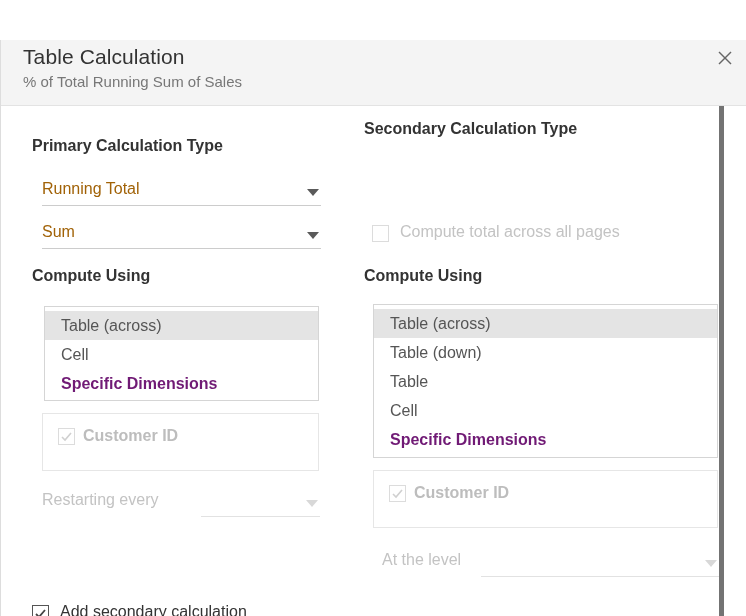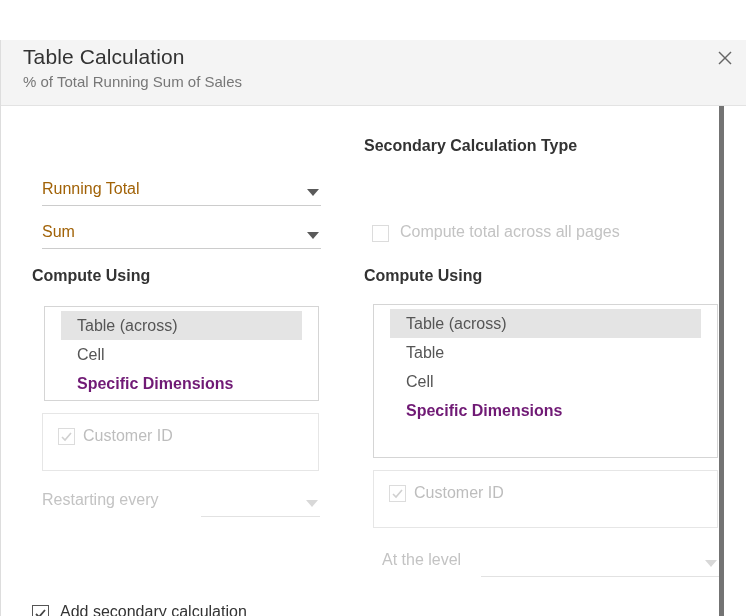--- a/index.html
+++ b/index.html
@@ -114,41 +114,42 @@
     color: #c3c3c3;
     white-space: nowrap;
   }
 
   
   .listbox {
     position: absolute;
     box-sizing: border-box;
     border: 1px solid #d5d5d5;
     background: #ffffff;
-    padding: 4px 16px;
+    padding: 4px 0;
   }
   .list-item {
     position: relative;
     height: 29px;
     line-height: 29px;
     padding-left: 16px;
     font-size: 16px;
     color: #555555;
     white-space: nowrap;
     cursor: pointer;
   }
   .list-item.highlight { background: #e4e4e4; }
   .list-item.selected  { font-weight: bold; color: #701a75; }
 
   
   .fieldbox {
     position: absolute;
     box-sizing: border-box;
     border: 1px solid #e6e6e6;
     background: #ffffff;
+    font-weight: bold;
   }
   .field-row {
     position: relative;
     height: 26px;
     line-height: 26px;
     padding-left: 40px;
     font-size: 16px;
     color: #bdbdbd;
     white-space: nowrap;
   }
@@ -187,20 +188,21 @@
     <div class="close-btn">
       <svg width="26" height="26" viewBox="0 0 26 26" aria-hidden="true">
         <line x1="7" y1="7" x2="19" y2="19" stroke="currentColor" stroke-width="1.4"></line>
         <line x1="19" y1="7" x2="7" y2="19" stroke="currentColor" stroke-width="1.4"></line>
       </svg>
     </div>
   </div>
 
   <div class="col-left">
 
+    <div class="section-title" style="left:31px; top:31px;">Primary Calculation Type</div>
 
     <div class="dropdown" style="left:41px; top:72px; width:279px;">
       <span class="dd-text">Running Total</span>
       <span class="caret"></span>
     </div>
 
     <div class="dropdown" style="left:41px; top:115px; width:279px;">
       <span class="dd-text">Sum</span>
       <span class="caret"></span>
     </div>
@@ -242,33 +244,36 @@
           <polyline points="2,7 5,10 11,3" fill="none" stroke="#444444" stroke-width="1.8"></polyline>
         </svg>
       </span>
       <span class="cb-label" style="left:28px; top:0;">Add secondary calculation</span>
     </div>
 
   </div>
 
   <div class="col-right">
 
-    <div class="section-title" style="left:8px; top:31px;">Secondary Calculation Type</div>
+    <div class="section-title" style="left:8px; top:14px;">Secondary Calculation Type</div>
 
 
     <div class="cb-row disabled" style="left:16px; top:117px;">
       <span class="cb disabled" style="left:0; top:2px;"></span>
       <span class="cb-label disabled" style="left:28px; top:0;">Compute total across all pages</span>
     </div>
 
     <div class="section-title" style="left:8px; top:161px;">Compute Using</div>
 
     <div class="listbox" style="left:17px; top:198px; width:345px; height:154px;">
       <div class="list-item highlight">
         <span>Table (across)</span>
+      </div>
+      <div class="list-item">
+        <span>Table (down)</span>
       </div>
       <div class="list-item">
         <span>Table</span>
       </div>
       <div class="list-item">
         <span>Cell</span>
       </div>
       <div class="list-item selected">
         <span>Specific Dimensions</span>
       </div>

